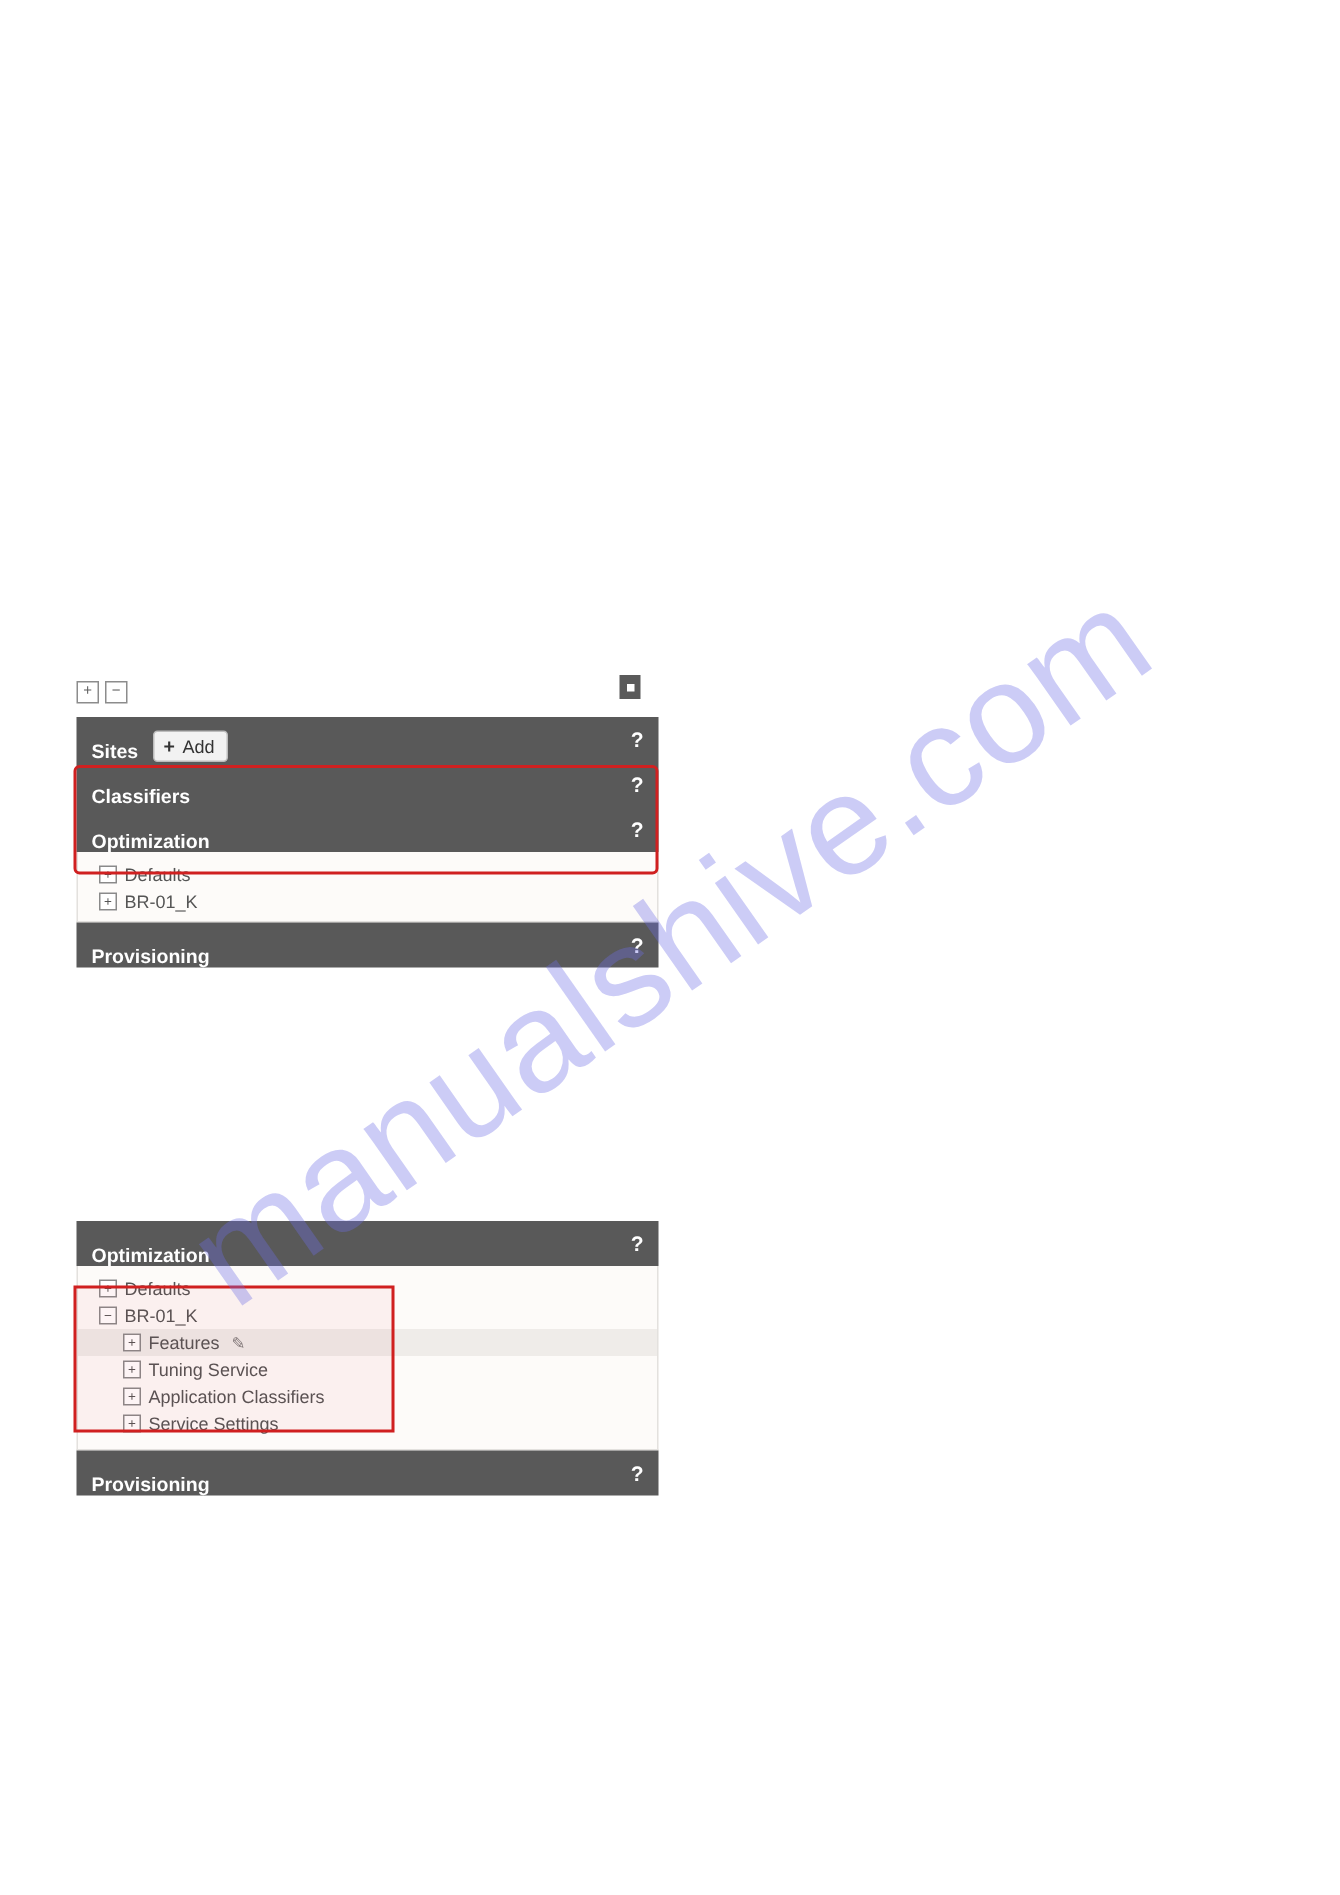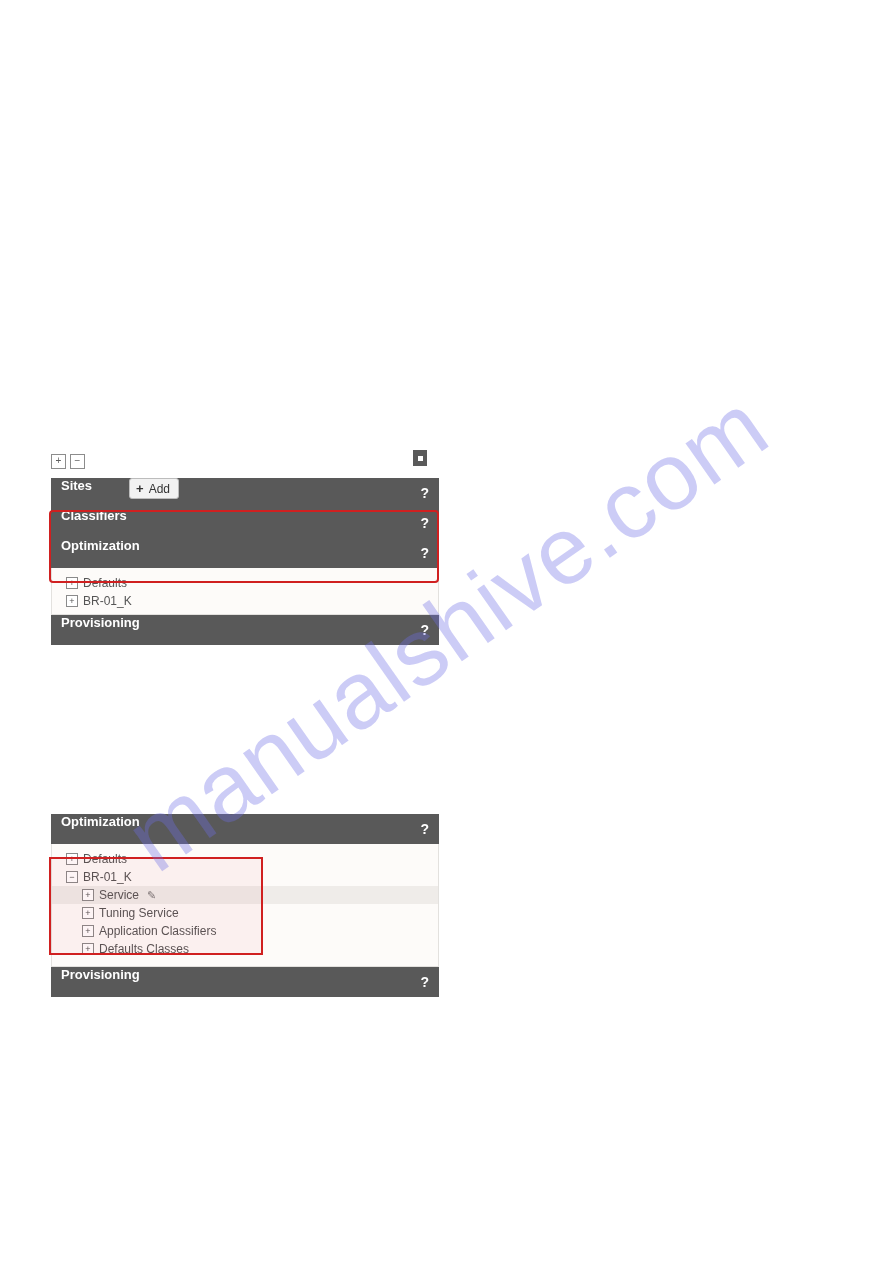--- a/index.html
+++ b/index.html
@@ -67,26 +67,25 @@
   .toolbar-right::after{
     content:"";
     width:5px;height:5px;background:#fff;
   }
 
   .section-header {
     background: #595959;
     color: #fff;
     height: 30px;
     display: flex;
-    align-items: flex-start;
+    align-items: flex-end;
     padding: 0 10px;
     font-size: 13px;
     font-weight: 600;
     position: relative;
-    gap: 27px;
   }
   .section-header .help-icon {
     position: absolute;
     right: 10px;
     top: 50%;
     transform: translateY(-50%);
     color: #fff;
     font-size: 14px;
     font-weight: bold;
   }
@@ -226,34 +225,34 @@
     <div class="tree-item">
       <span class="expand-icon">+</span>
       <span>Defaults</span>
     </div>
     <div class="tree-item">
       <span class="expand-icon">−</span>
       <span>BR-01_K</span>
     </div>
     <div class="tree-item level-2 highlighted">
       <span class="expand-icon">+</span>
-      <span>Service</span>
+      <span>Features</span>
       <span class="pencil-icon">✎</span>
     </div>
     <div class="tree-item level-2">
       <span class="expand-icon">+</span>
       <span>Tuning Service</span>
     </div>
     <div class="tree-item level-2">
       <span class="expand-icon">+</span>
       <span>Application Classifiers</span>
     </div>
     <div class="tree-item level-2">
       <span class="expand-icon">+</span>
-      <span>Defaults Classes</span>
+      <span>Service Settings</span>
     </div>
   </div>
 
   <div class="section-header">
     <span>Provisioning</span>
     <span class="help-icon">?</span>
   </div>
 
   <div class="red-highlight r2"></div>
 </div>

